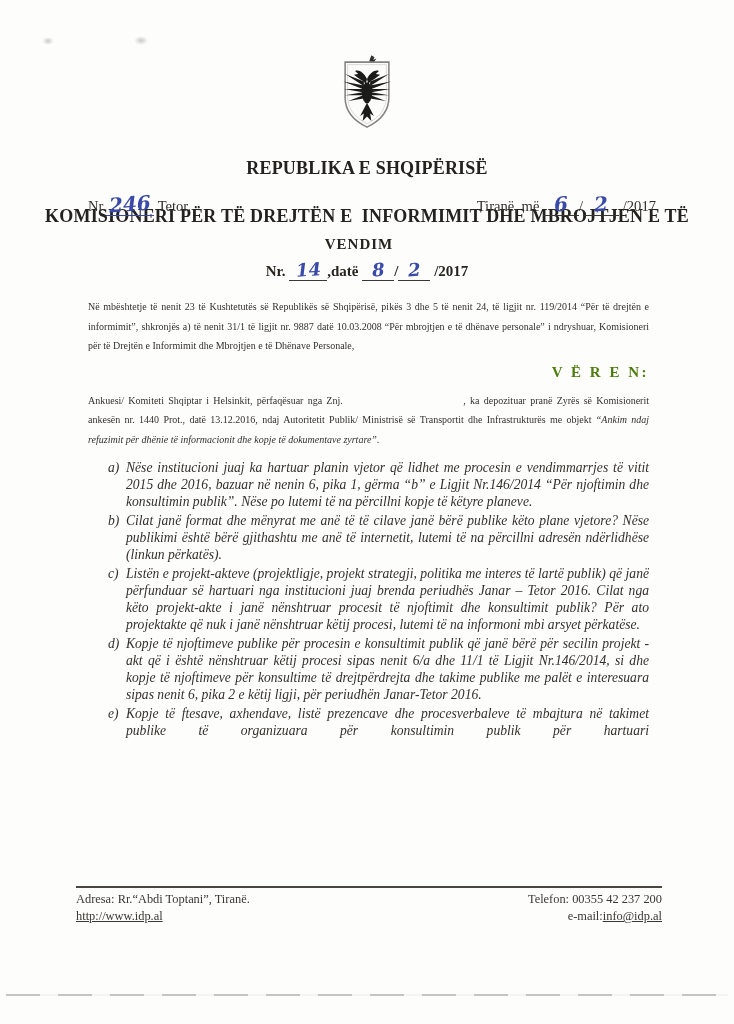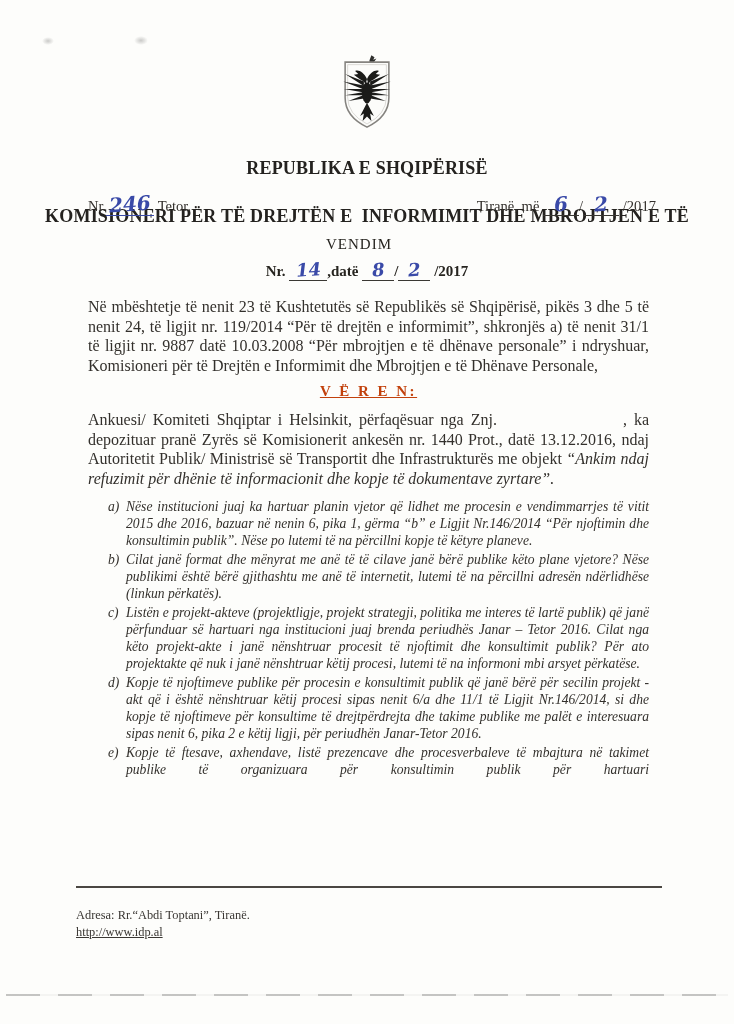--- a/index.html
+++ b/index.html
@@ -45,53 +45,53 @@
   .hw.big{font-size:20px;}
   .hw.med{font-size:18px;}
   .blank{
     display:inline-block;text-align:center;vertical-align:baseline;
     border-bottom:1.4px solid #3a3833;
     padding:0 2px 1px 2px;line-height:1;
   }
   .blank.blue-line{border-bottom-color:#3a4aa8;}
   .decision-title{
     position:absolute;top:236px;left:0;right:16px;text-align:center;
-    font-weight:normal;font-size:15px;letter-spacing:1px;color:#26241f;
+    font-weight:bold;font-size:15px;letter-spacing:1px;color:#26241f;
   }
   .decision-nr{
     position:absolute;top:261px;left:0;right:0;text-align:center;
     font-weight:bold;font-size:15px;color:#26241f;
   }
   .content{position:absolute;top:297px;left:88px;width:561px;}
   .para{
     margin:0;text-align:justify;
-    font-size:16px;line-height:19.5px;
+    font-size:10px;line-height:19.5px;
   }
   .veren{
-    margin:8px 0 10px 0;text-align:center;
-    font-weight:bold;font-size:15px;letter-spacing:2.5px;color:#c2410c;text-decoration:underline;
+    margin:8px 0 10px 0;text-align:right;
+    font-weight:bold;font-size:15px;letter-spacing:2.5px;color:#4d7c0f;
   }
   .para.complaint{margin-top:0;}
   .para.request{margin-top:13px;}
   .name-gap{display:inline-block;width:112px;}
   .it{font-style:italic;}
   .req-list{margin:10px 0 0 20px;}
   .req-item{
     display:flex;
     font-style:italic;
     font-size:13.6px;line-height:17px;
     margin-bottom:2px;
   }
   .req-item .label{flex:0 0 18px;}
   .req-item .text{flex:1;text-align:justify;}
   .req-item.last-justify .text{text-align-last:justify;}
   .footer{
     position:absolute;top:886px;left:76px;right:72px;
     border-top:2px solid #4a4742;
-    padding-top:19px;
+    padding-top:3px;
     display:flex;justify-content:space-between;
     font-size:12.4px;line-height:17px;color:#3a3733;
   }
   .footer .right{text-align:right;}
   .footer a, .footer .link{
     color:#3a3733;text-decoration:underline;cursor:pointer;
   }
 </style>
 </head>
 <body>
@@ -178,17 +178,23 @@
       </div>
     </div>
 
   </div>
 
   <div class="footer">
     <div class="left">
       <div>Adresa: Rr.“Abdi Toptani”, Tiranë.</div>
       <div><span class="link">http://www.idp.al</span></div>
     </div>
+    <div class="right">
+      <div>Telefon: 00355 42 237 200</div>
+      <div>
+        <span>e-mail:</span><span class="link">info@idp.al</span>
+      </div>
+    </div>
   </div>
 
   <div class="scan-line-bottom"></div>
 
 </div>
 
 </body></html>

